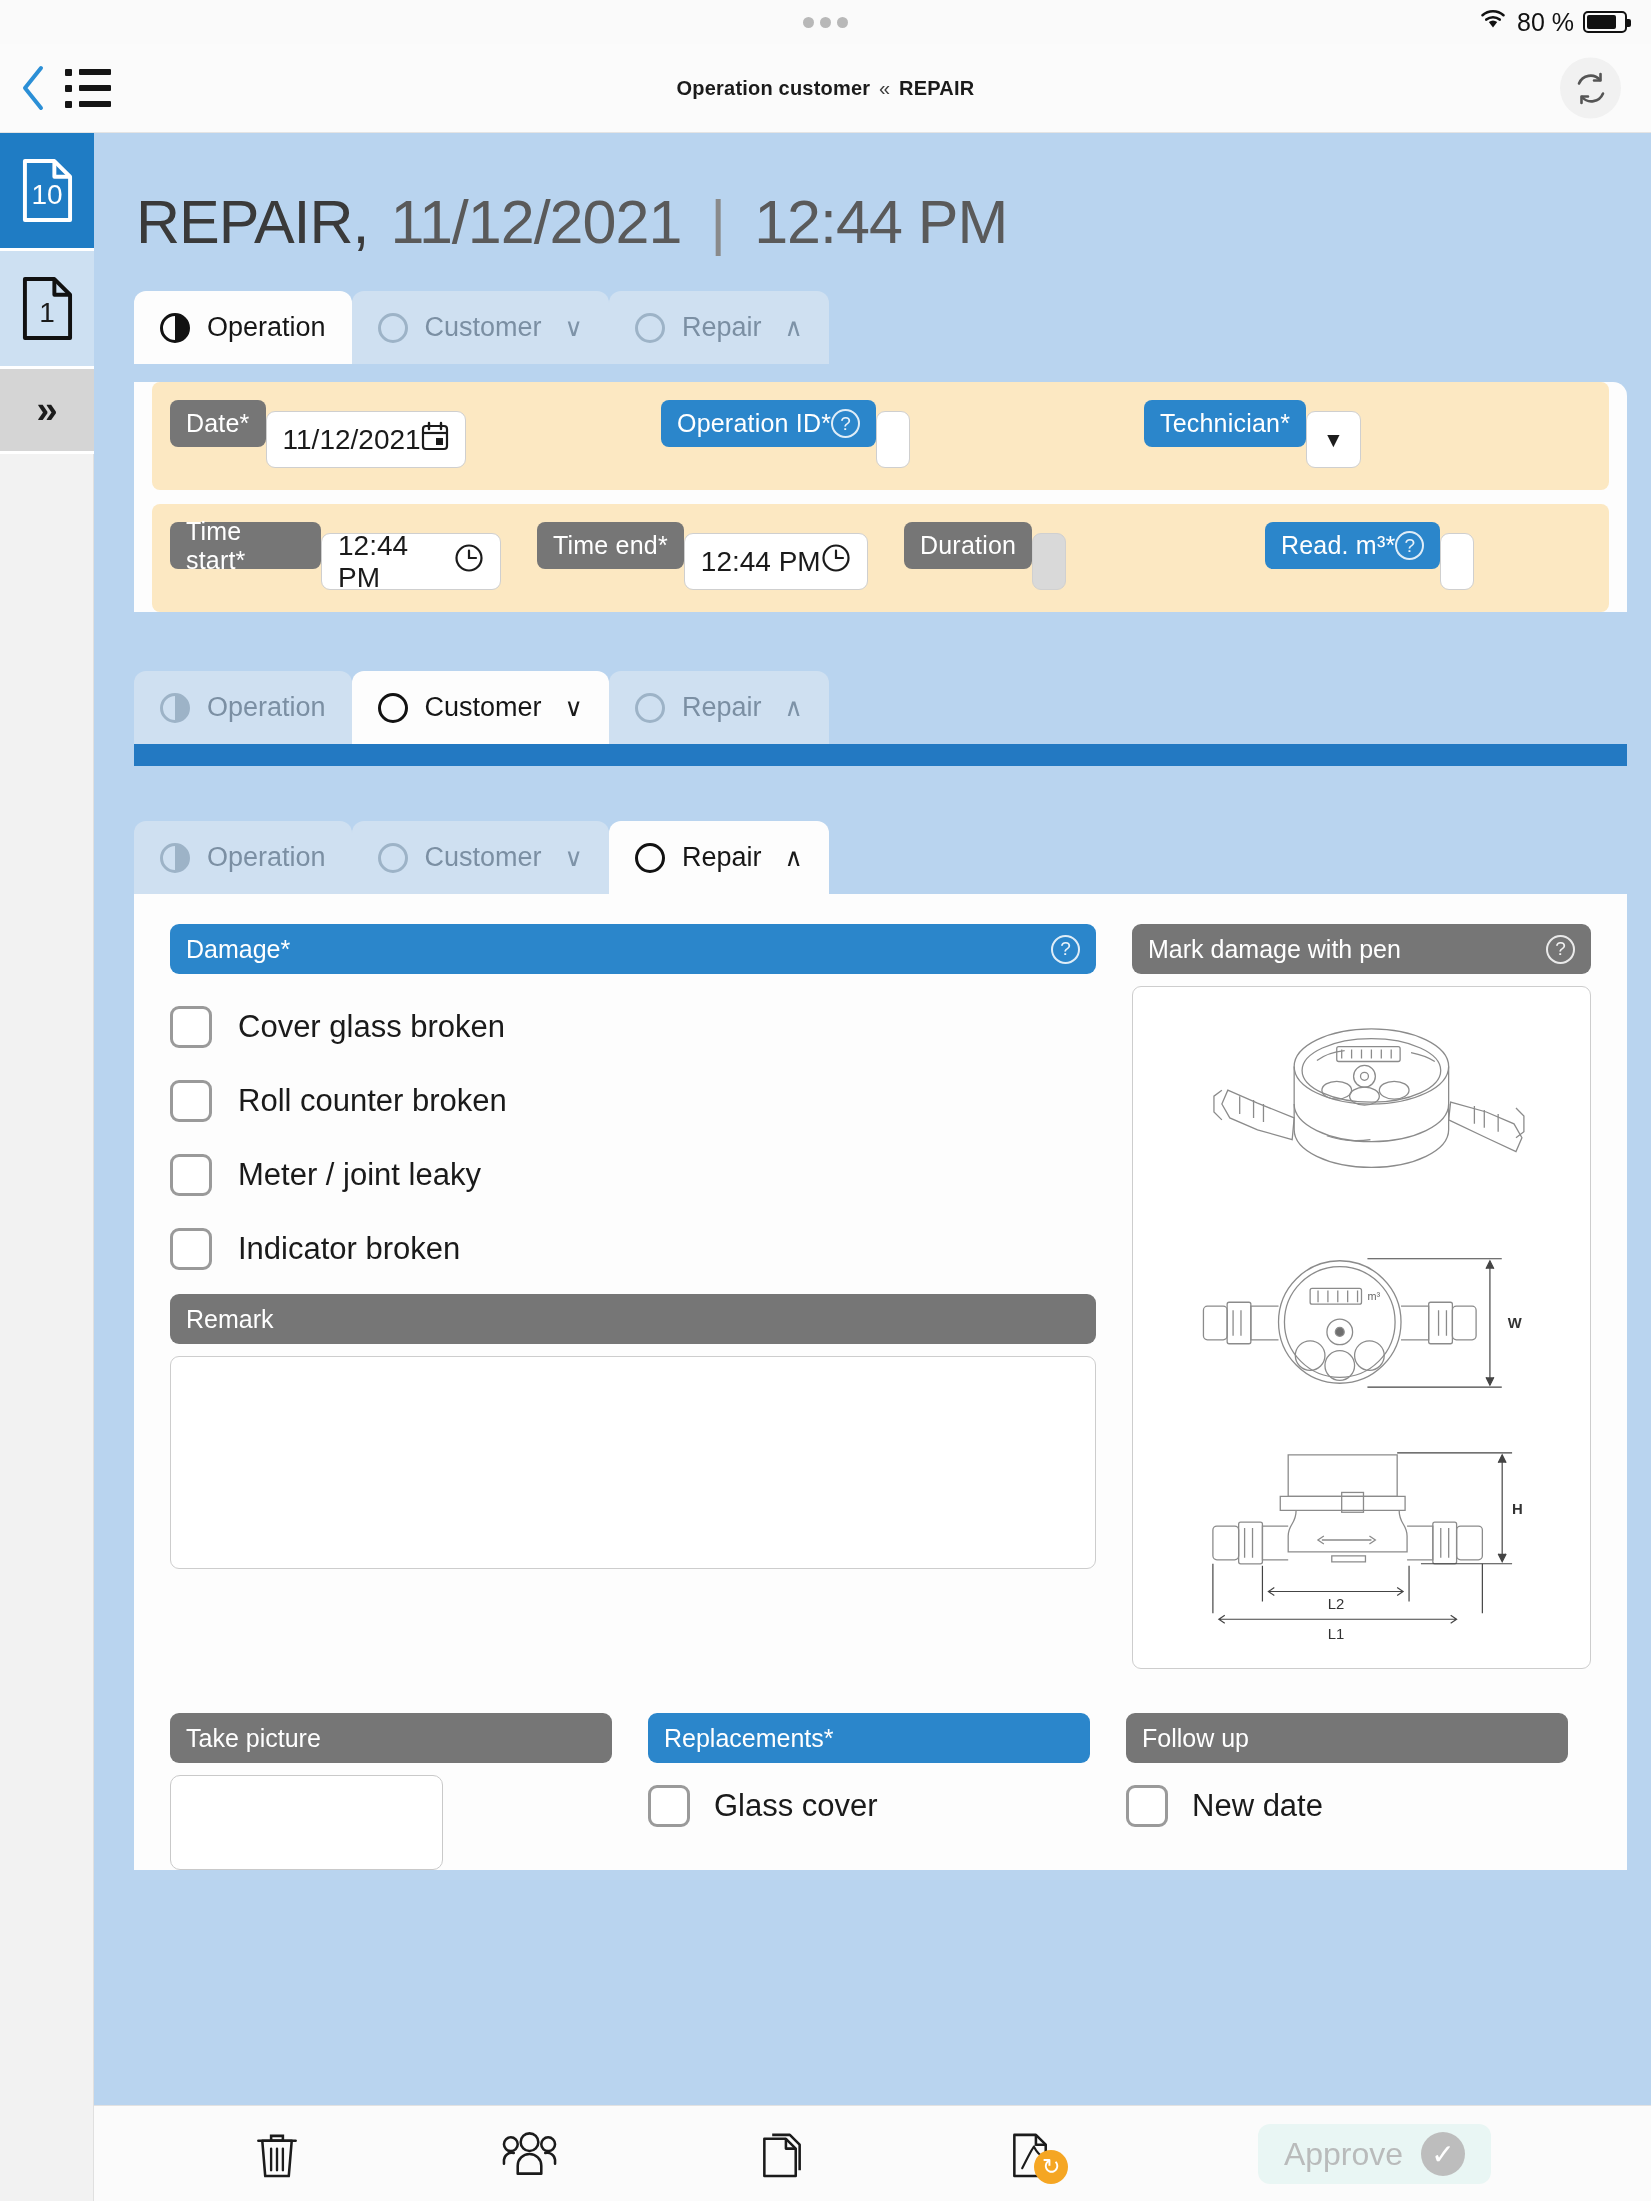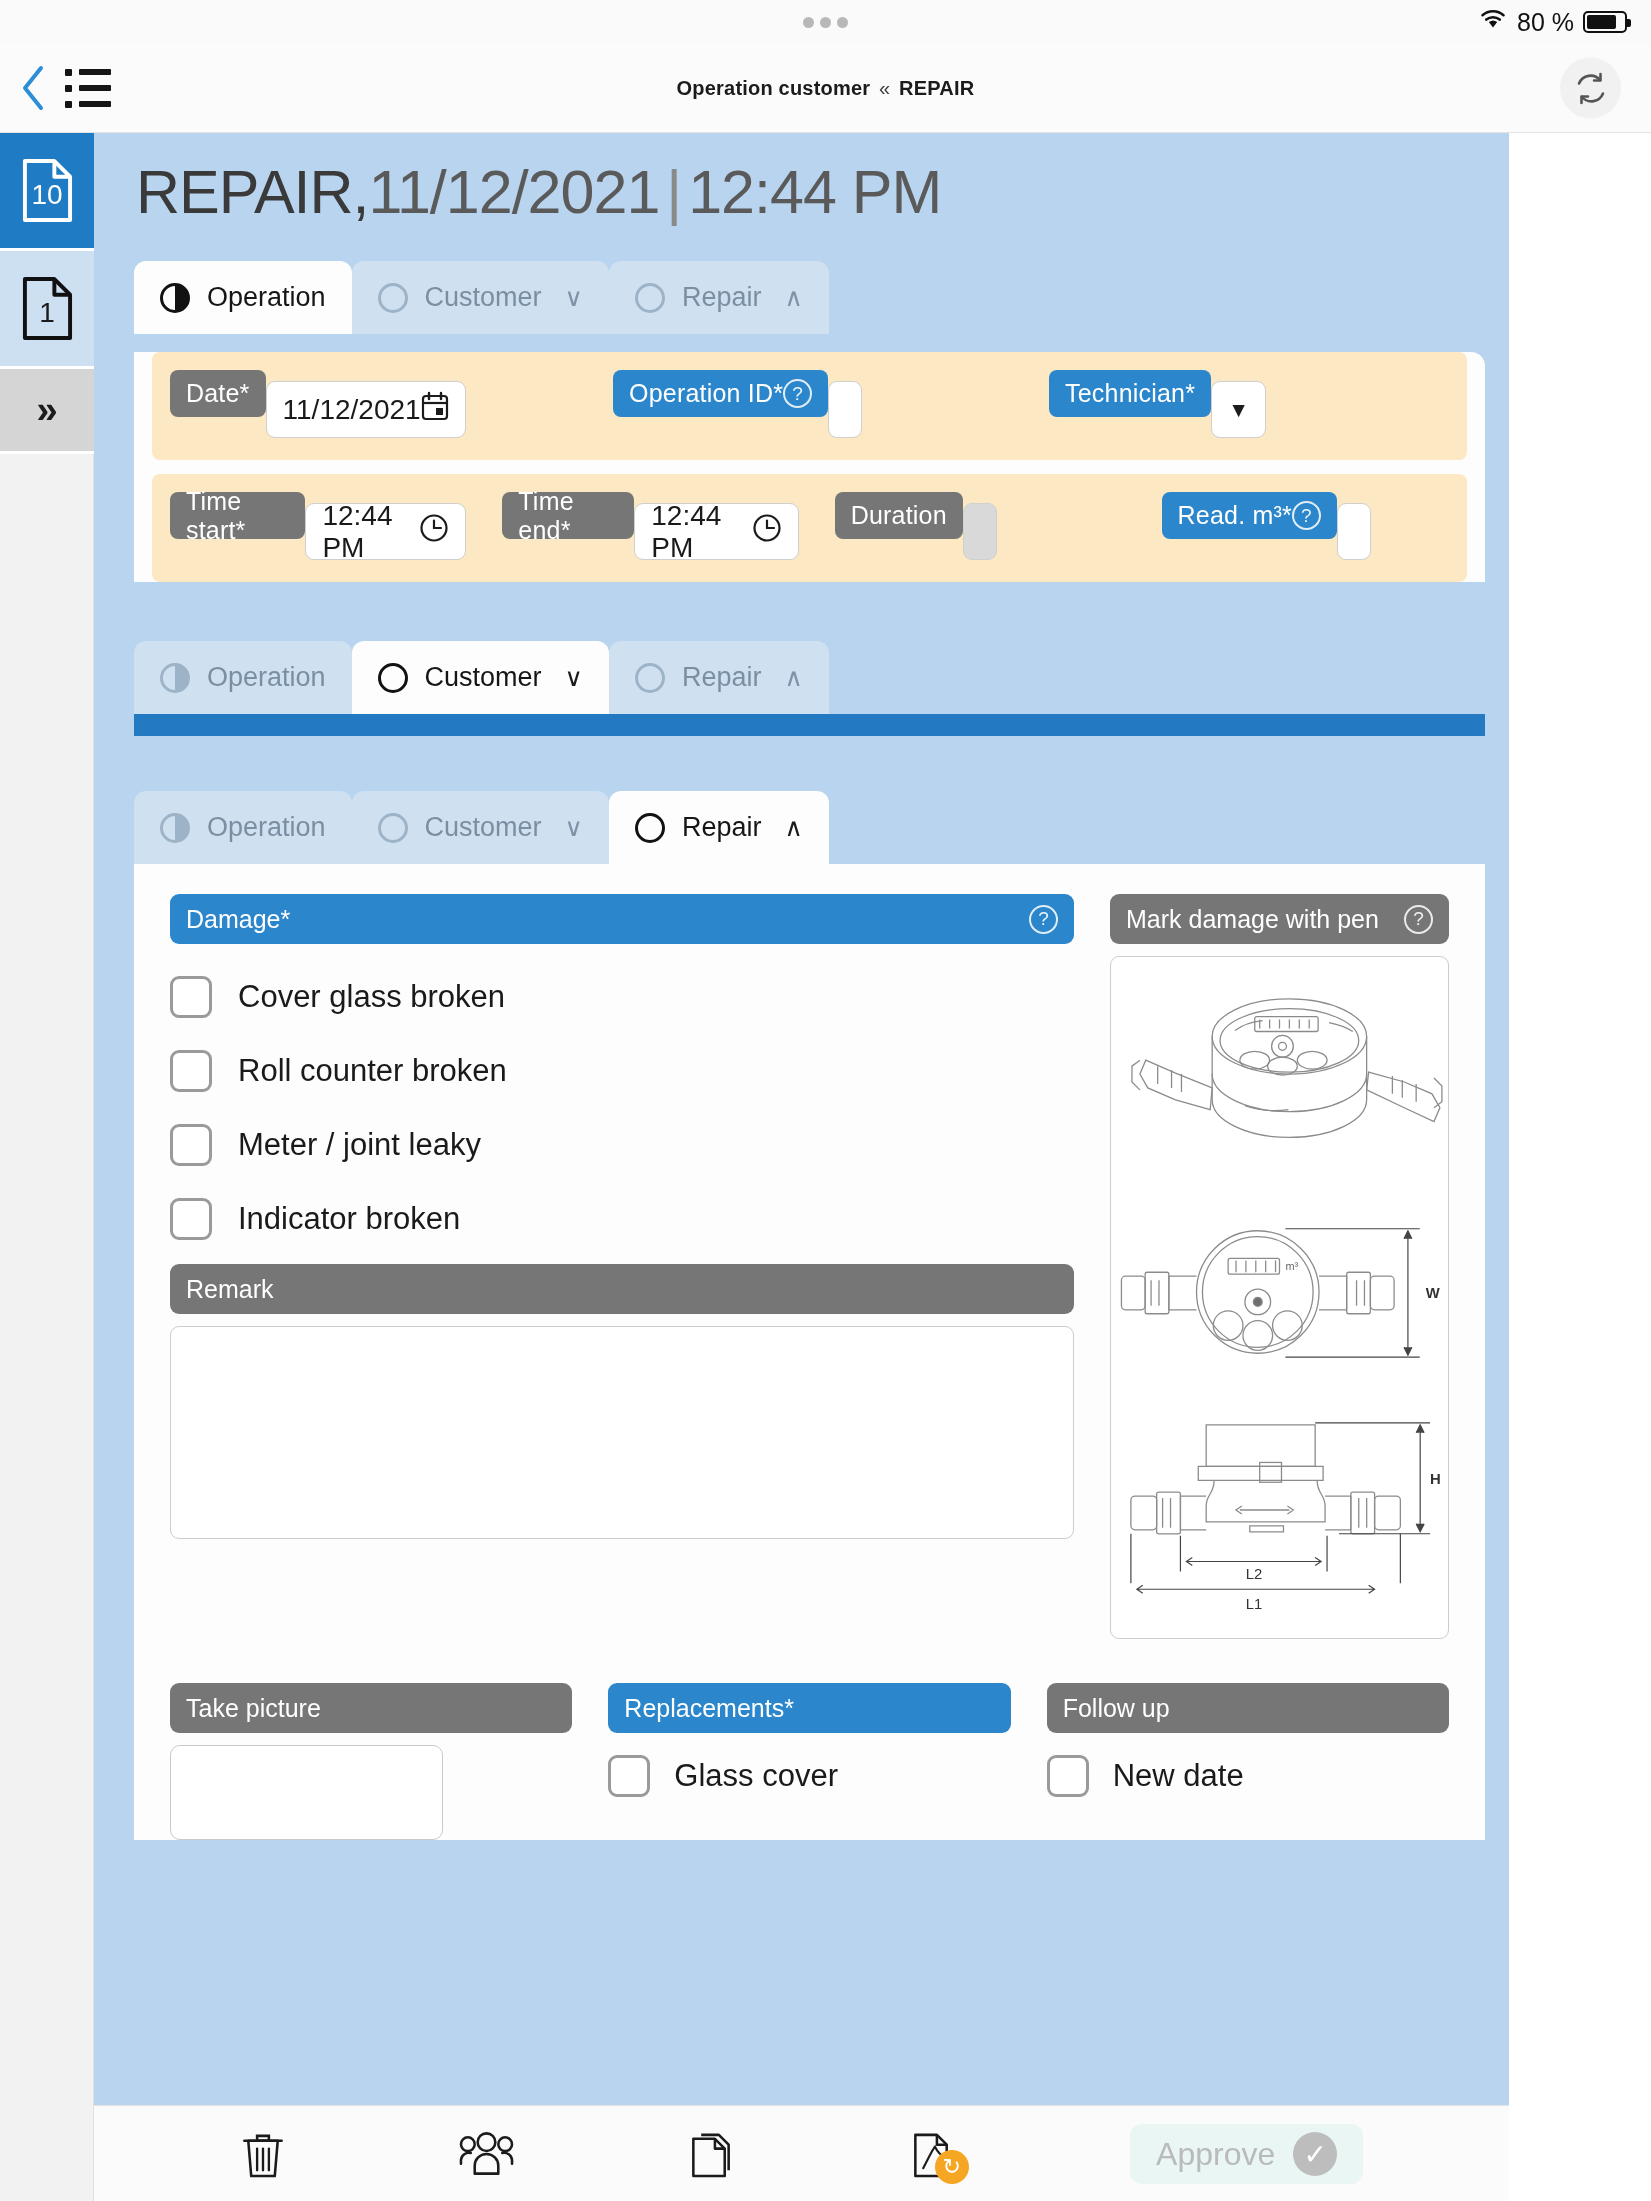--- a/index.html
+++ b/index.html
@@ -2,21 +2,21 @@
 <html><head>
 <meta charset="utf-8">
 <style>
   * { box-sizing: border-box; margin: 0; padding: 0; }
   html, body {
     width: 1651px; height: 2202px;
     font-family: "Liberation Sans", sans-serif;
     background: #ffffff;
     overflow: hidden;
   }
-  #app { position: relative; width: 1509px; height: 2202px; background:#0f172a; }
+  #app { position: relative; width: 1651px; height: 2202px; background:#0f172a; }
 
   
   .statusbar {
     position: absolute; top:0; left:0; width:1651px; height:44px;
     background:#fafafa;
     display:flex; align-items:center; justify-content:center;
   }
   .handle-dots { display:flex; gap:6px; }
   .handle-dots i { width:11px; height:11px; border-radius:50%; background:#b8b8b8; display:block; }
   .status-right {
@@ -82,23 +82,23 @@
     text-align:center; font-size:28px; font-weight:400;
   }
   .chev2 { font-size:38px; color:#1c1c1c; font-weight:700; line-height:1; }
 
   
   .content {
     position:absolute; left:94px; top:133px; right:0; bottom:97px;
     background:#b9d4ef; overflow:hidden;
   }
   .page-title {
-    margin:24px 0 0 42px;
+    margin:54px 0 0 42px;
     font-size:61px; color:#3b3b3b; font-weight:300;
-    display:flex; align-items:baseline; letter-spacing:-1px;
+    display:flex; align-items:baseline; gap:22px; letter-spacing:-1px;
   }
   .page-title .repair { font-weight:400; color:#3a3a3a; }
   .page-title .meta { color:#5a5a5a; font-weight:300; }
   .page-title .bar { color:#8a8a8a; padding:0 7px; font-weight:200; }
 
   
   .tabstrip { display:flex; align-items:flex-end; margin-left:40px; margin-top:34px; }
   .tab {
     height:73px; min-width:0; padding:0 26px;
     display:flex; align-items:center; gap:17px;

